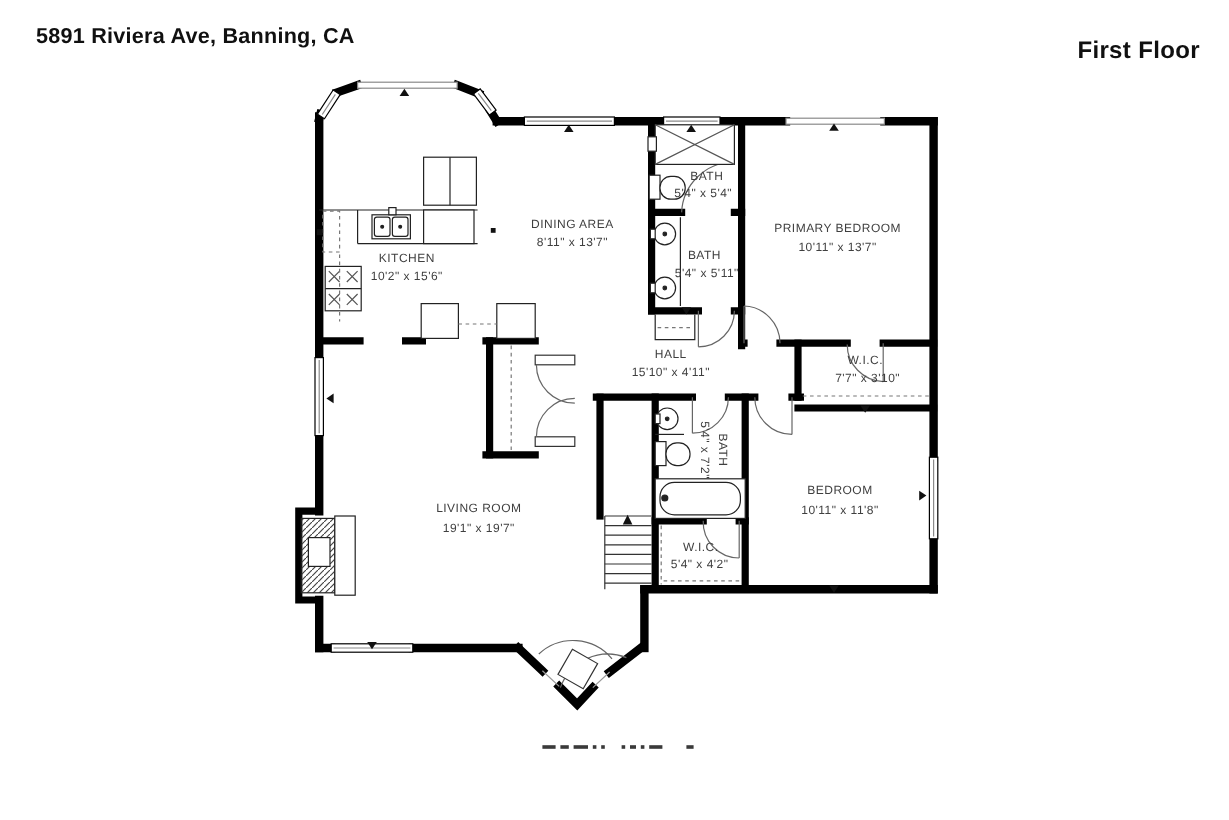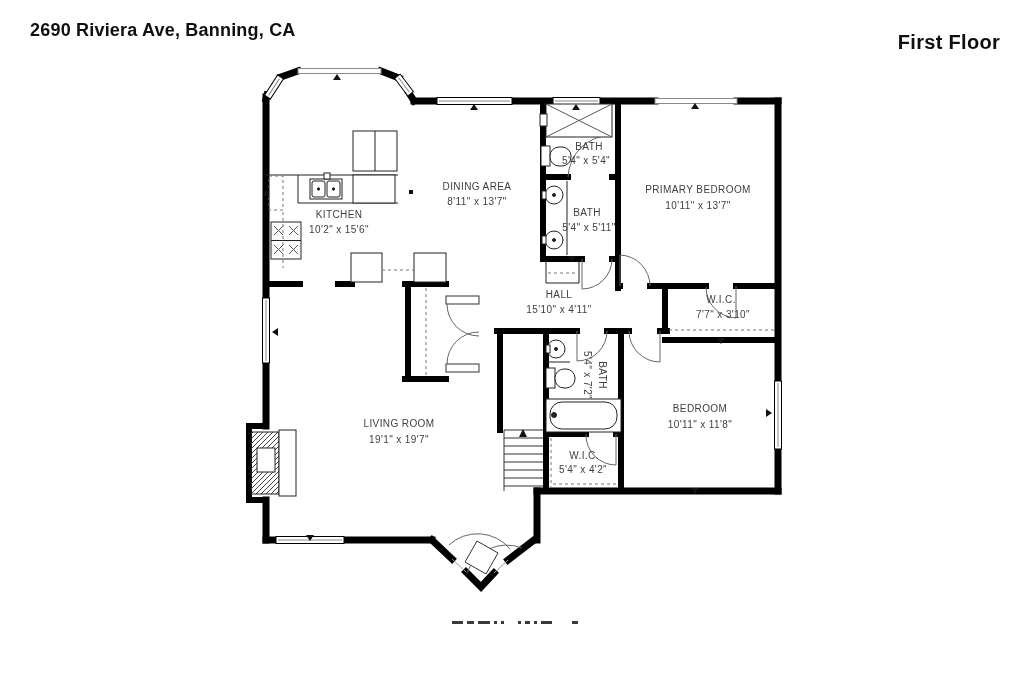--- a/index.html
+++ b/index.html
@@ -15,21 +15,21 @@
   .f1{width:11px;margin-right:4px}.f2{width:7px;margin-right:4px}.f3{width:12px;margin-right:4px}
   .f4{width:3px;margin-right:4px}.f5{width:3px;margin-right:14px}.f6{width:3px;margin-right:4px}
   .f7{width:5px;margin-right:4px}.f8{width:3px;margin-right:4px}.f9{width:11px;margin-right:20px}
   .f10{width:6px;}
 </style>
 </head>
 <body>
 
 <div id="stage">
 
-  <div class="hdr-address">2690 Riviera Ave, Banning, CA</div>
+  <div class="hdr-address">5891 Riviera Ave, Banning, CA</div>
   <div class="hdr-floor">First Floor</div>
 
   <svg width="1024" height="683" viewBox="0 0 1024 683">
     <defs>
       <pattern id="hatch" patternUnits="userSpaceOnUse" width="5" height="5">
         <path d="M0,5 L5,0" stroke="#444" stroke-width="1"></path>
       </pattern>
     </defs>
 
     <g stroke="#000" stroke-width="7" fill="none" stroke-linecap="square">

